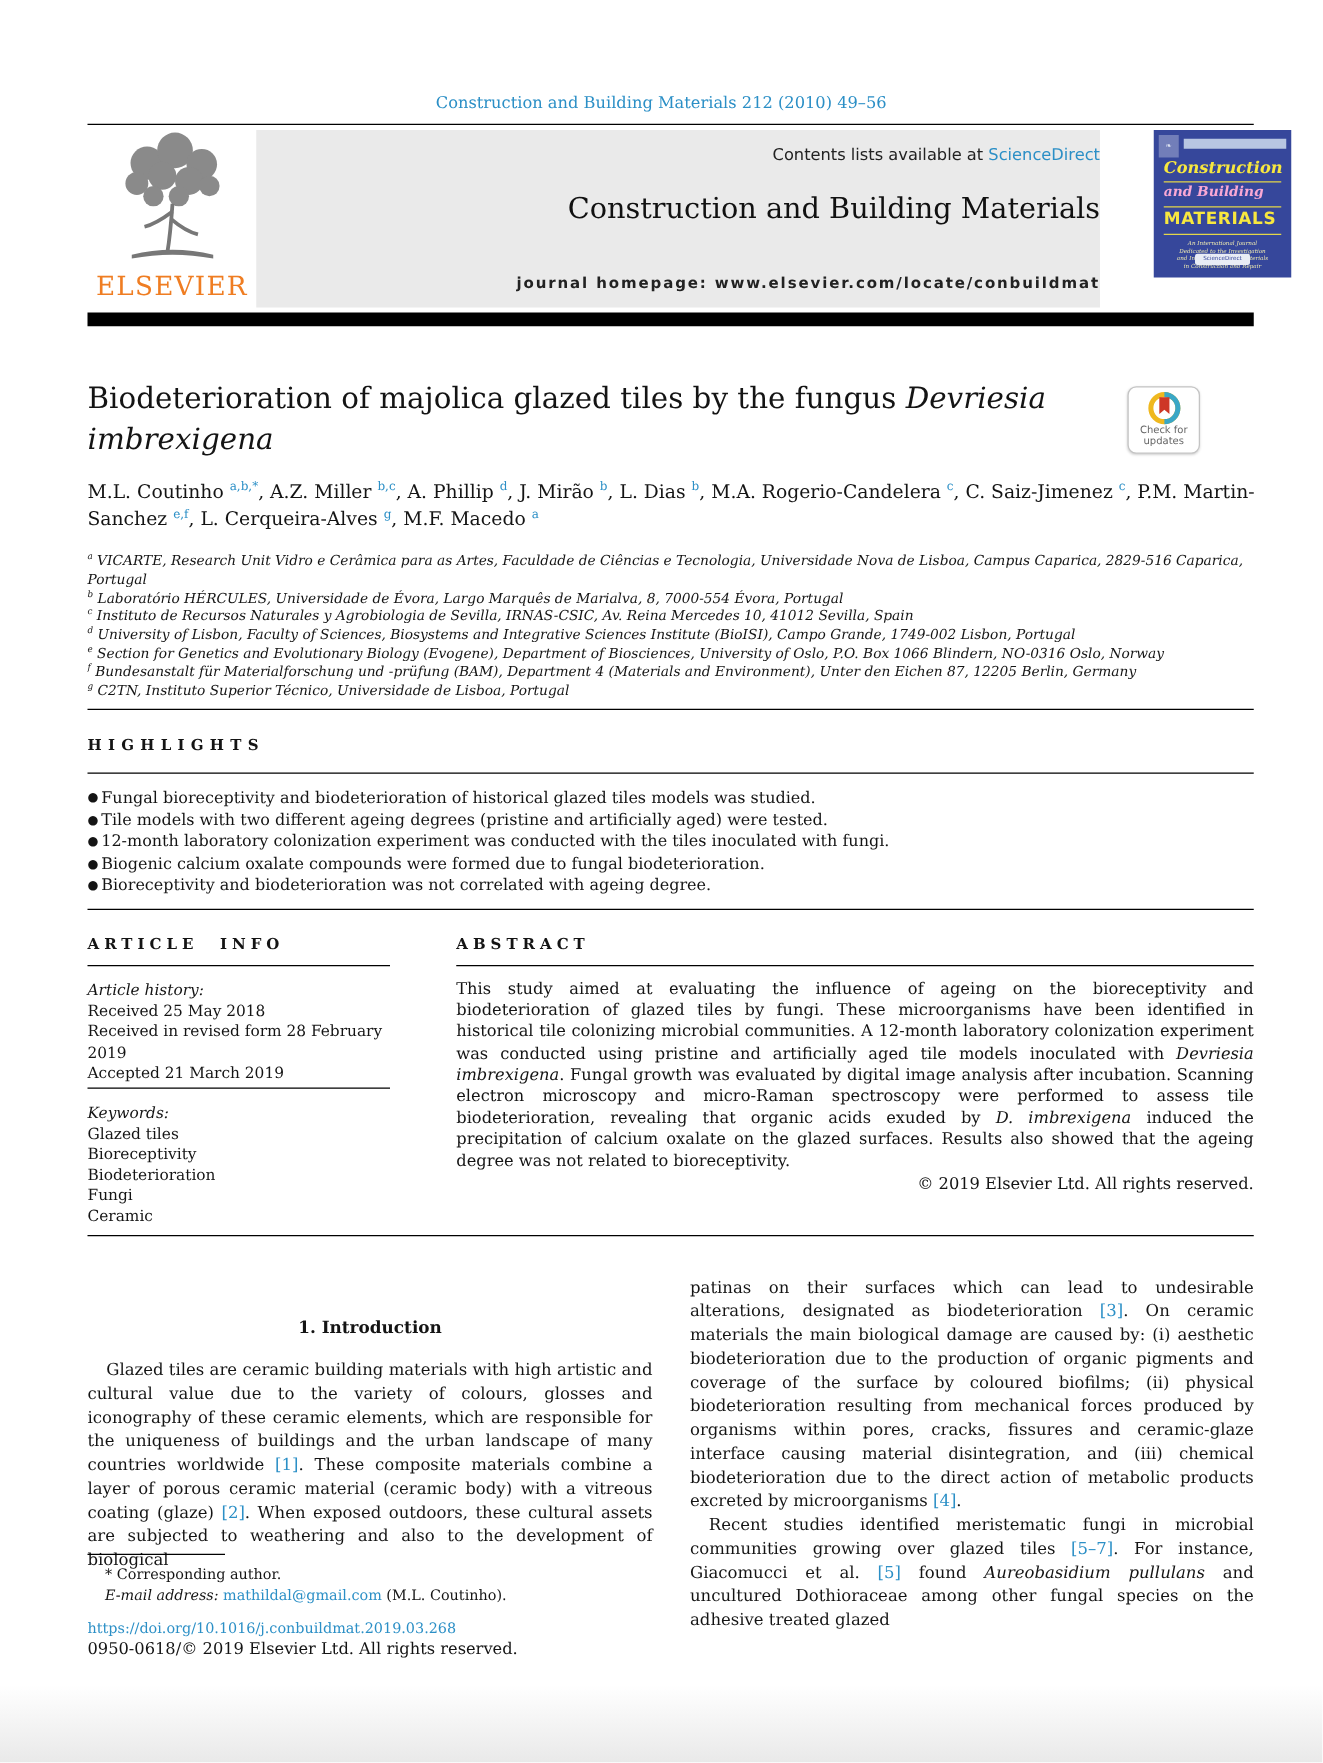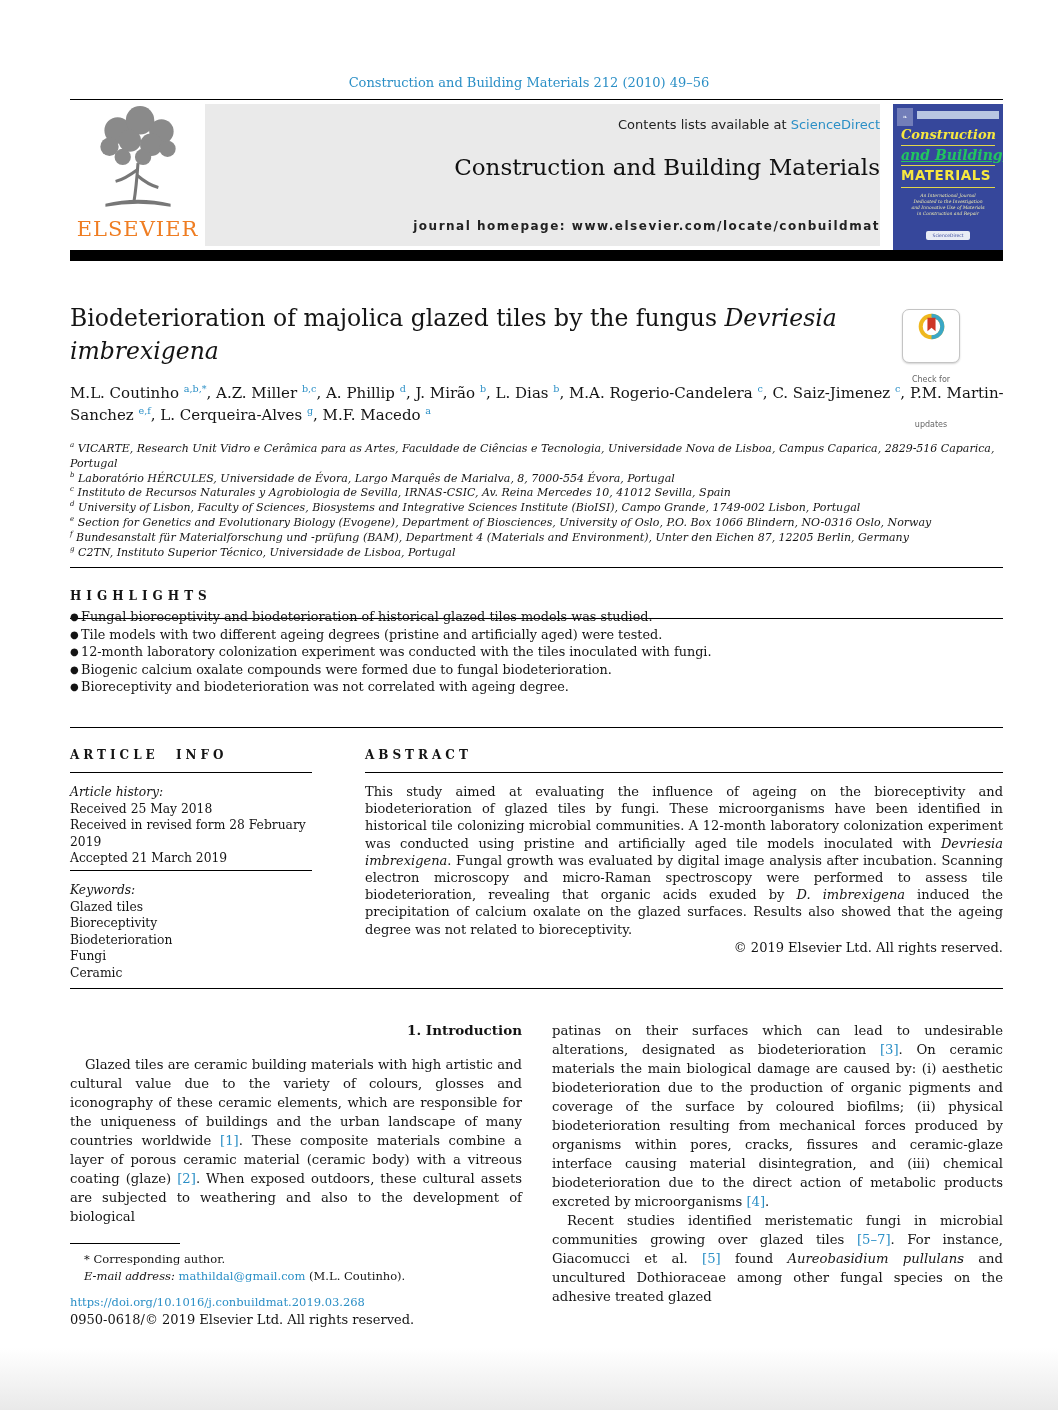--- a/index.html
+++ b/index.html
@@ -25,48 +25,48 @@
   .logo-block { position:absolute; left:72px; top:104px; width:131px; height:143px; background:#fff; text-align:center; }
   .logo-block svg { display:block; margin:0 auto; }
   .elsevier-word { font-size:21px; letter-spacing:1px; color:#EF7D22; margin-top:1px; }
   .gray-box { position:absolute; left:205px; top:104px; width:675px; height:142px; background:#EAEAEA; text-align:right; }
   .contents-line { position:absolute; top:13px; width:100%; font-size:13px; color:#222; }
   .journal-title { position:absolute; top:50px; width:100%; font-size:23px; color:#111; }
   .homepage-line { position:absolute; bottom:13px; width:100%; font-size:12px; font-weight:600; letter-spacing:1.5px; color:#222;
     font-family:"DejaVu Sans","Liberation Sans",sans-serif; }
 
   
-  .cover { position:absolute; left:893px; top:104px; width:110px; height:146px; background:#36479B; overflow:hidden; }
+  .cover { position:absolute; left:923px; top:104px; width:110px; height:118px; background:#36479B; overflow:hidden; }
   .cover-topbar { position:absolute; left:24px; top:7px; width:82px; height:8px; background:#B8C6E2; }
   .cover-mark { position:absolute; left:4px; top:4px; width:16px; height:18px; background:rgba(255,255,255,.30); font-size:6px; color:#dfe4f2; text-align:center; line-height:18px; }
   .cover-l1 { position:absolute; left:8px; top:23px; font-style:italic; font-weight:bold; font-size:13px; color:#F7E73F; }
-  .cover-l2 { position:absolute; left:8px; top:43px; font-style:italic; font-weight:bold; font-size:14px; color:#22c55e;text-decoration:underline; }
+  .cover-l2 { position:absolute; left:8px; top:43px; font-style:italic; font-weight:bold; font-size:11px; color:#f9a8d4; }
   .cover-l3 { position:absolute; left:8px; top:63px; font-weight:bold; font-size:13.5px; letter-spacing:.5px; color:#F7E73F; font-family:"DejaVu Sans","Liberation Sans",sans-serif; }
   .cover-hr { position:absolute; left:8px; width:94px; border-top:1px solid #E3D64A; }
   .cover-tagline { position:absolute; left:18px; top:89px; width:74px; font-size:4.5px; line-height:6px; color:#EDE9B0; text-align:center; font-style:italic; }
   .cover-sd { position:absolute; left:33px; bottom:10px; width:44px; height:9px; background:#E8ECF5; border-radius:2px;
     font-size:4.5px; line-height:9px; text-align:center; color:#36479B; font-family:"DejaVu Sans",sans-serif; }
 
   .black-bar { position:absolute; left:70px; top:250px; width:933px; height:11px; background:#000; }
 
   
   .article-title { position:absolute; left:70px; top:302px; width:860px; font-size:23.5px; line-height:33px; font-weight:normal; }
   .badge { position:absolute; left:902px; top:309px; width:58px; height:54px; background:#fff;
     border:1.5px solid #C4C4C4; border-radius:7px; box-shadow:0 1px 2px rgba(0,0,0,.18); text-align:center; cursor:pointer; }
   .badge svg { display:block; margin:3px auto 0; }
-  .badge-text { font-size:8px; line-height:8.5px; color:#666; font-family:"DejaVu Sans",sans-serif;margin-top:36px; }
+  .badge-text { font-size:8px; line-height:8.5px; color:#666; font-family:"DejaVu Sans",sans-serif; }
   .authors { position:absolute; left:70px; top:382px; width:935px; font-size:15px; line-height:22px; }
   .affiliations { position:absolute; left:70px; top:442px; width:935px; font-size:11px; line-height:14.8px; font-style:italic; }
   .affiliations .sup { color:#141414; font-style:italic; }
 
   
   .r-aff-hl { top:567px; left:70px; width:933px; }
   .hl-heading { position:absolute; left:70px; top:589px; font-size:12px; font-weight:bold; letter-spacing:5px; }
   .r-hl-top { top:618px; left:70px; width:933px; }
-  .hl-list { position:absolute; left:70px; top:608px; width:933px; font-size:12.8px; }
+  .hl-list { position:absolute; left:70px; top:630px; width:933px; font-size:12.8px; }
   .hl-item { line-height:17.6px; }
   .bullet { display:inline-block; width:11px; font-size:10px; vertical-align:1px; }
   .r-hl-bottom { top:727px; left:70px; width:933px; }
 
   
   .ai-heading { position:absolute; left:70px; top:748px; font-size:12px; font-weight:bold; letter-spacing:4px; word-spacing:9px; }
   .ab-heading { position:absolute; left:365px; top:748px; font-size:12px; font-weight:bold; letter-spacing:4px; }
   .r-ai { top:772px; left:70px; width:242px; border-top-width:1.2px; }
   .r-ab { top:772px; left:365px; width:638px; border-top-width:1.2px; }
   .info-block { position:absolute; left:70px; width:260px; font-size:12.3px; line-height:16.5px; }
@@ -75,21 +75,21 @@
   .keywords-block { top:882px; }
   .info-label { font-style:italic; }
   .abstract-block { position:absolute; left:365px; top:783px; width:638px; font-size:13px; line-height:17.2px; text-align:justify; }
   .abstract-copyright { text-align:right; margin-top:1px; }
   .r-bottom { top:988px; left:70px; width:933px; border-top-width:1.2px; }
 
   
   .col { position:absolute; top:1021px; font-size:13.2px; line-height:19px; text-align:justify; }
   .col-left { left:70px; width:452px; }
   .col-right { left:552px; width:451px; }
-  .sec-heading { font-size:13.5px; font-weight:bold; text-align:right; }
+  .sec-heading { font-size:13.5px; font-weight:bold; text-align:center;margin-top:32px; }
   .col p.p1 { margin-top:15px; }
   .indent { text-indent:15px; }
 
   
   .fn-rule { top:1243px; left:70px; width:110px; border-top-width:1px; }
   .fn-line1 { position:absolute; left:84px; top:1252px; font-size:11.5px; }
   .fn-line2 { position:absolute; left:84px; top:1269px; font-size:11.5px; }
   .doi-line { position:absolute; left:70px; top:1295px; font-size:11.5px; color:#2B8FC6; }
   .issn-line { position:absolute; left:70px; top:1312px; font-size:13px; }
 

